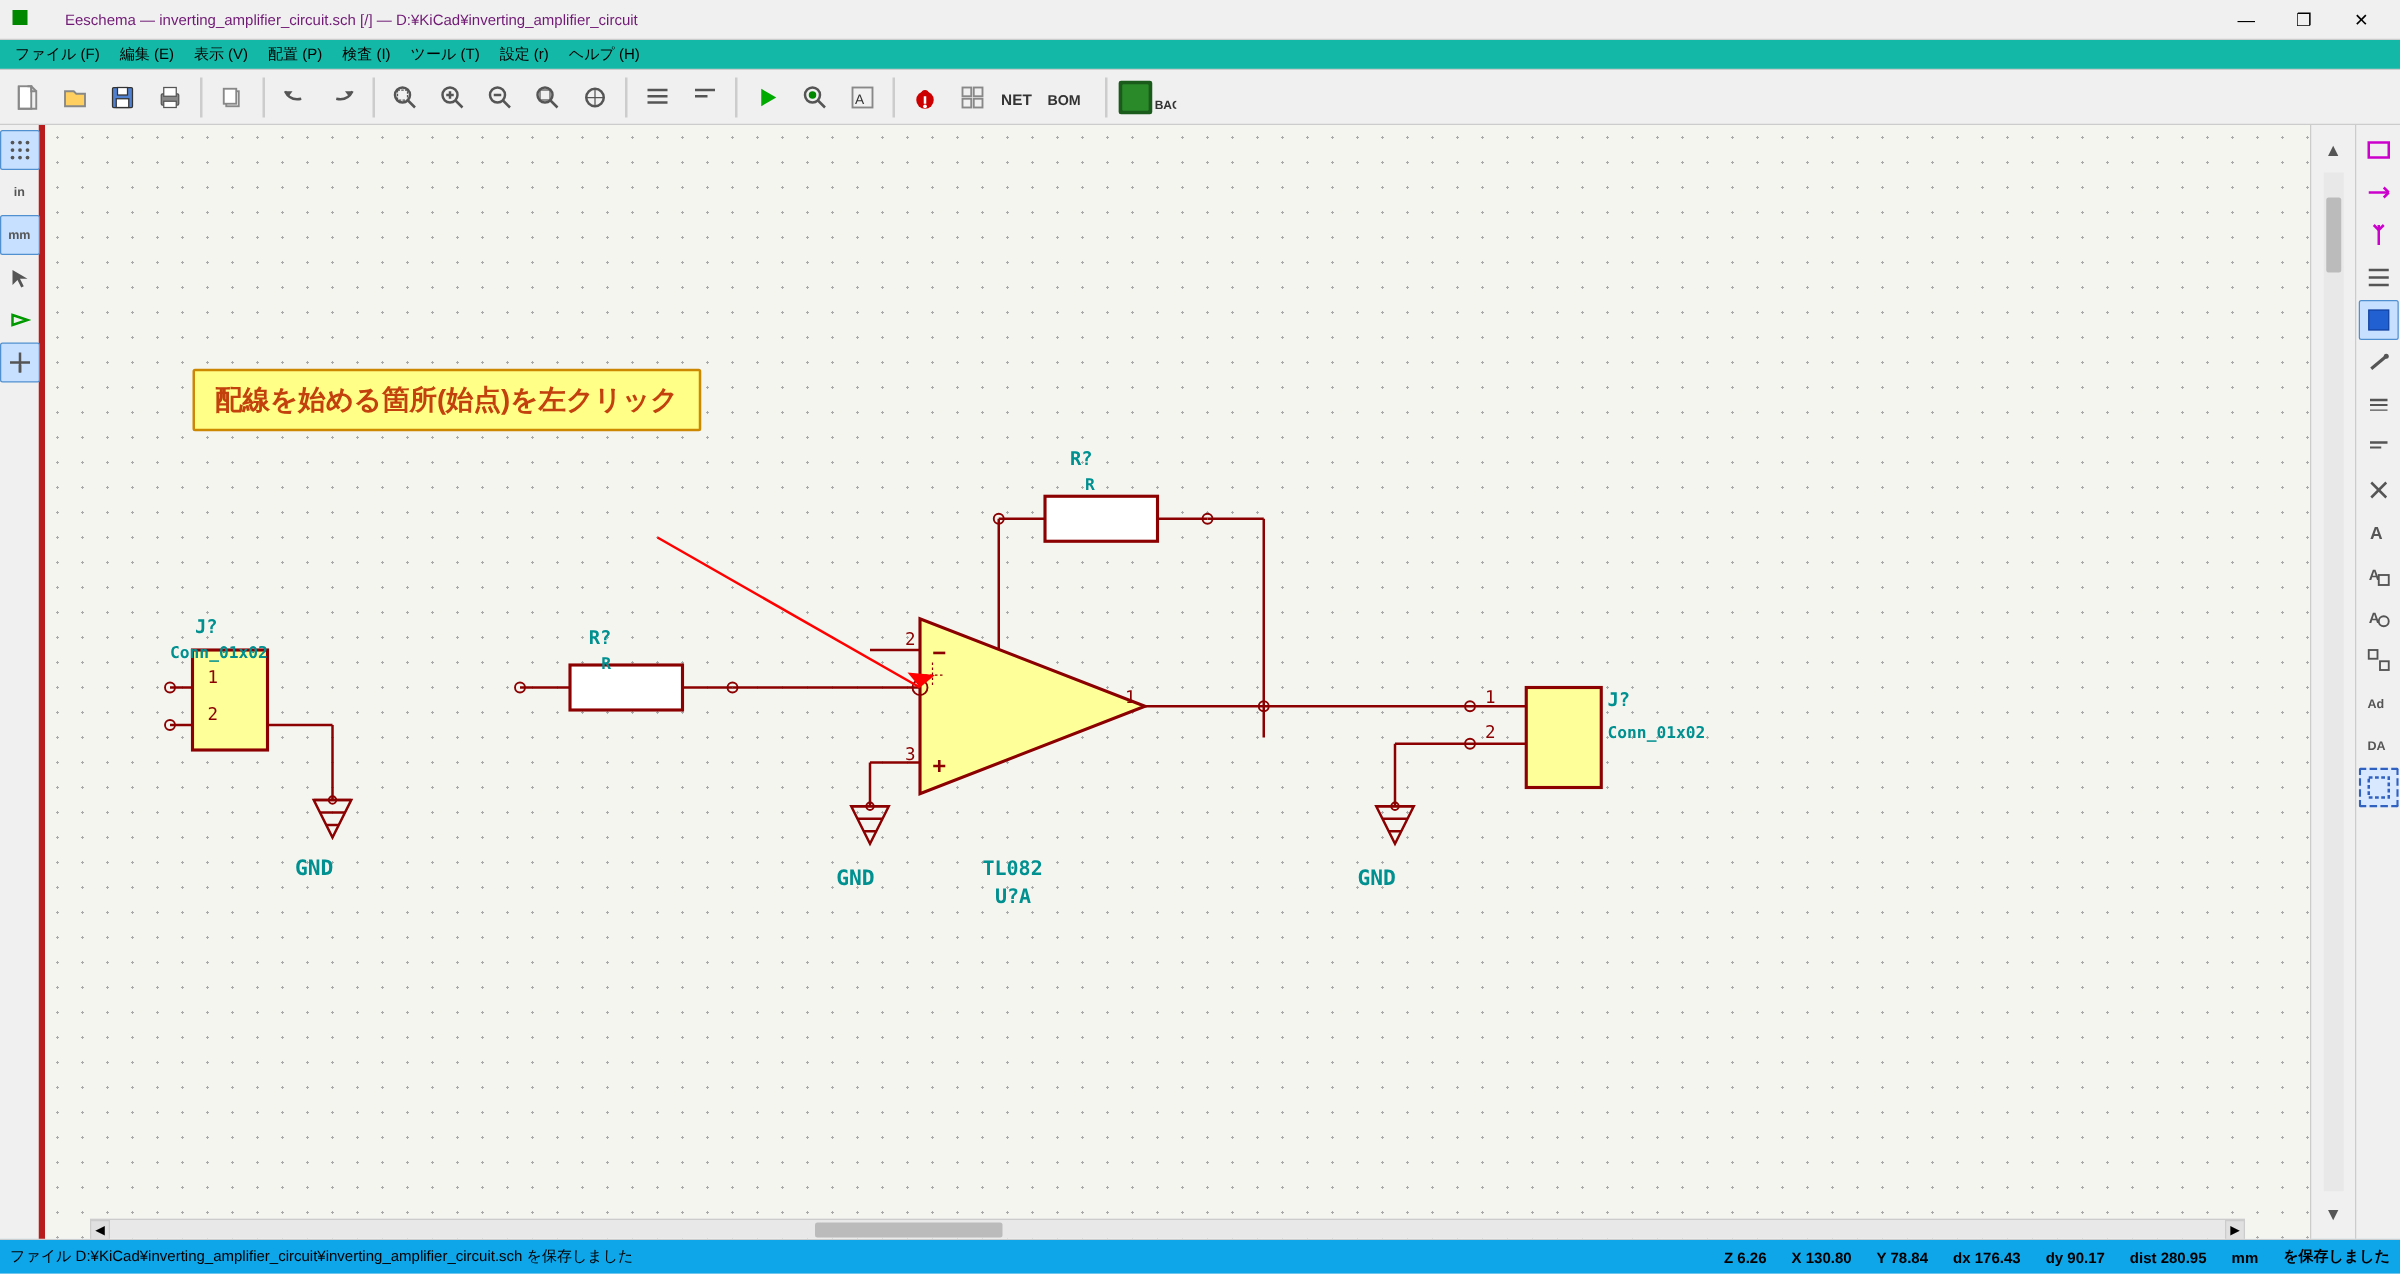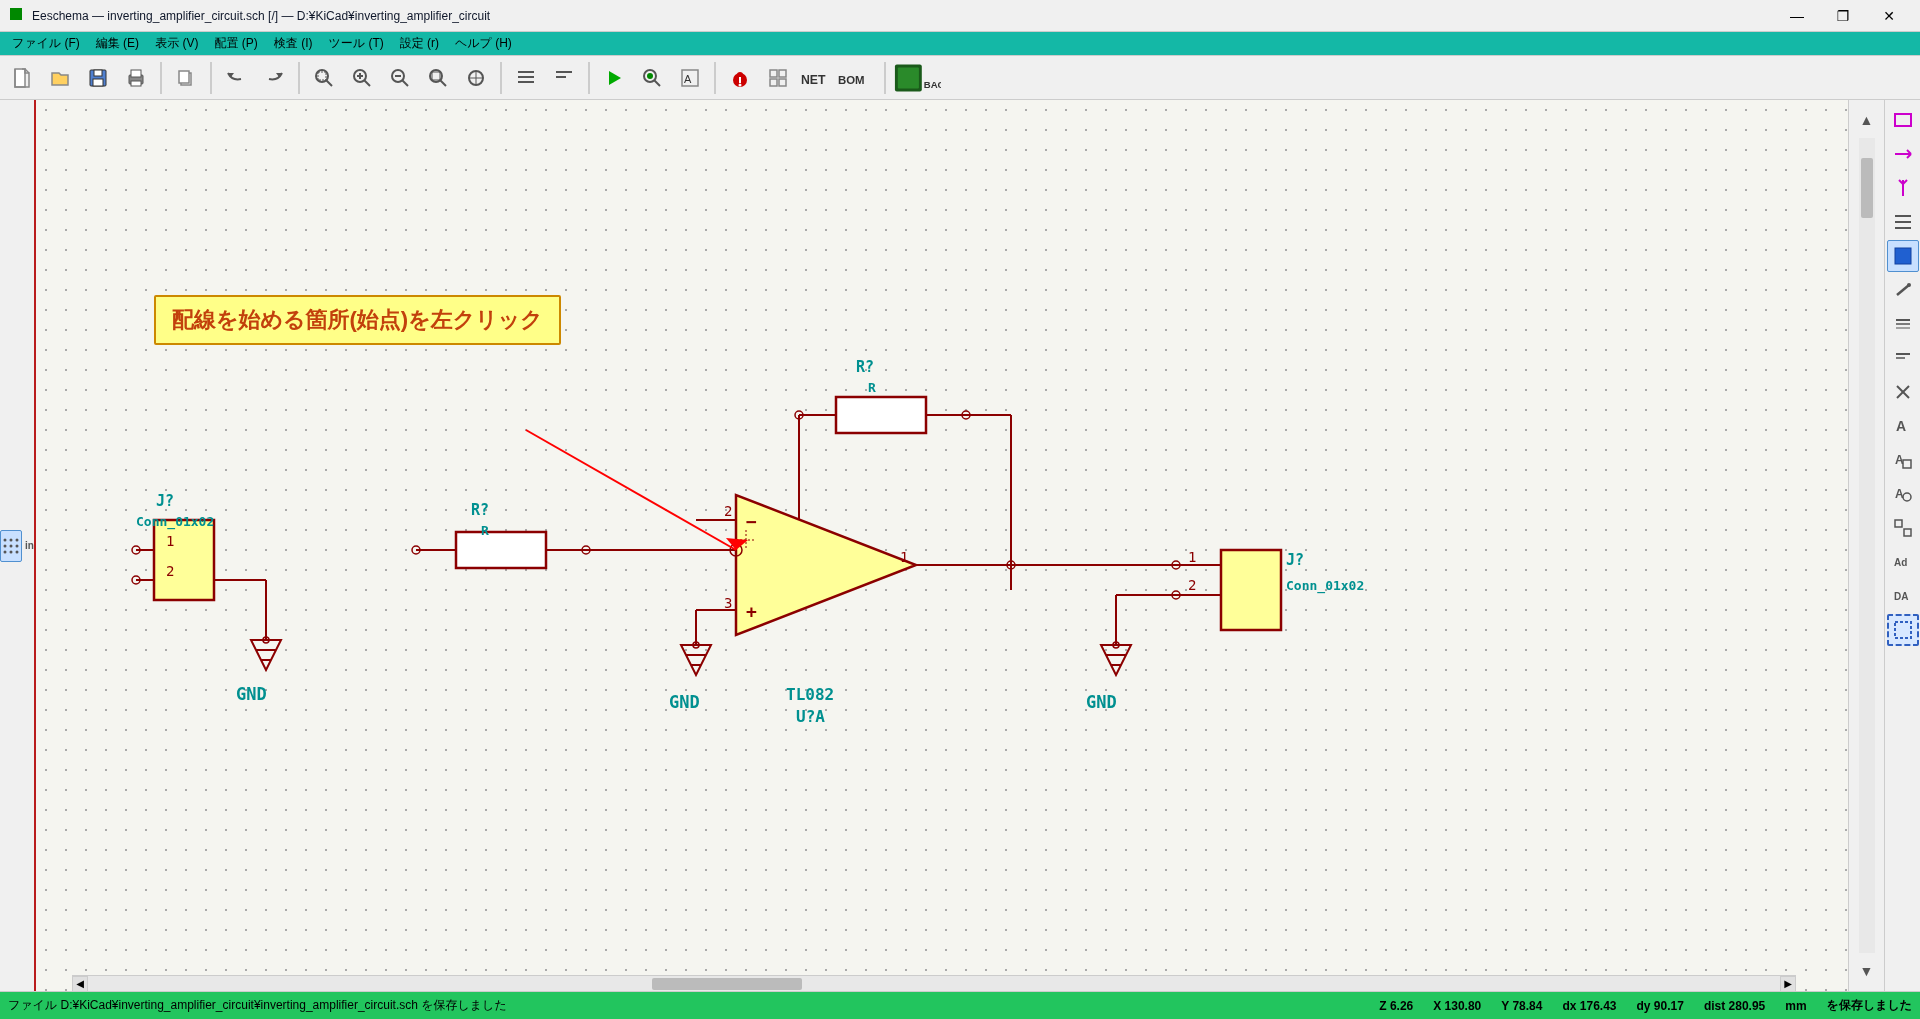--- a/index.html
+++ b/index.html
@@ -8,21 +8,21 @@
     
     #titlebar {
       background: #f0f0f0;
       height: 32px;
       display: flex;
       align-items: center;
       padding: 0 8px;
       border-bottom: 1px solid #ccc;
       user-select: none;
     }
-    #titlebar .title { flex: 1; font-size: 12px; color: #0f172a; }
+    #titlebar .title { flex: 1; font-size: 12px; color: #701a75; margin-left: 20px; }
     #titlebar .win-controls { display: flex; gap: 0; }
     #titlebar .win-btn {
       width: 46px; height: 32px;
       display: flex; align-items: center; justify-content: center;
       cursor: pointer; font-size: 14px;
     }
 
     
     #menubar {
       background: #14b8a6;
@@ -60,23 +60,23 @@
     
     #main {
       display: flex;
       height: calc(1019px - 32px - 24px - 44px - 28px);
     }
 
     
     #left-toolbar {
       width: 36px;
       background: #f0f0f0;
-      border-right: 2px solid #b91c1c;
-      display: flex;
-      flex-direction: row;
+      border-right: 5px solid #b91c1c;
+      display: flex;
+      flex-direction: column;
       align-items: center;
       padding: 4px 0;
       gap: 2px;
     }
     .lt-btn {
       width: 32px; height: 32px;
       display: flex; align-items: center; justify-content: center;
       cursor: pointer; border: 1px solid transparent; border-radius: 2px;
       font-size: 14px; color: #555;
     }
@@ -114,21 +114,21 @@
       width: 32px; height: 32px;
       display: flex; align-items: center; justify-content: center;
       cursor: pointer; border: 1px solid transparent; border-radius: 2px;
       font-size: 14px; color: #555;
     }
     .rt-btn.active { background: #c8e0ff; border-color: #5090d0; }
 
     
     #statusbar {
       height: 28px;
-      background: #22c55e;
+      background: #0ea5e9;
       border-top: 1px solid #ccc;
       display: flex;
       align-items: center;
       padding: 0 8px;
       font-size: 12px;
       gap: 20px;
     }
     #statusbar .status-file { flex: 1; }
     #statusbar .status-item { white-space: nowrap; font-weight: bold; }
 

